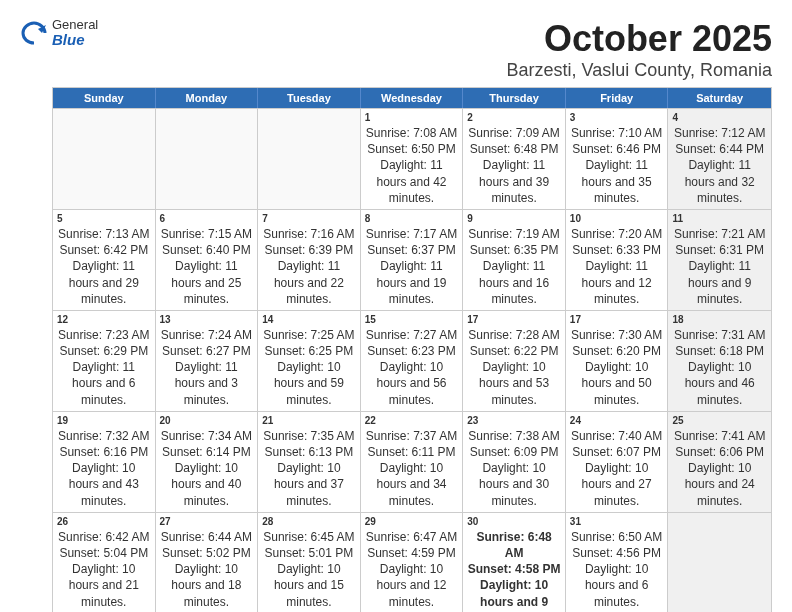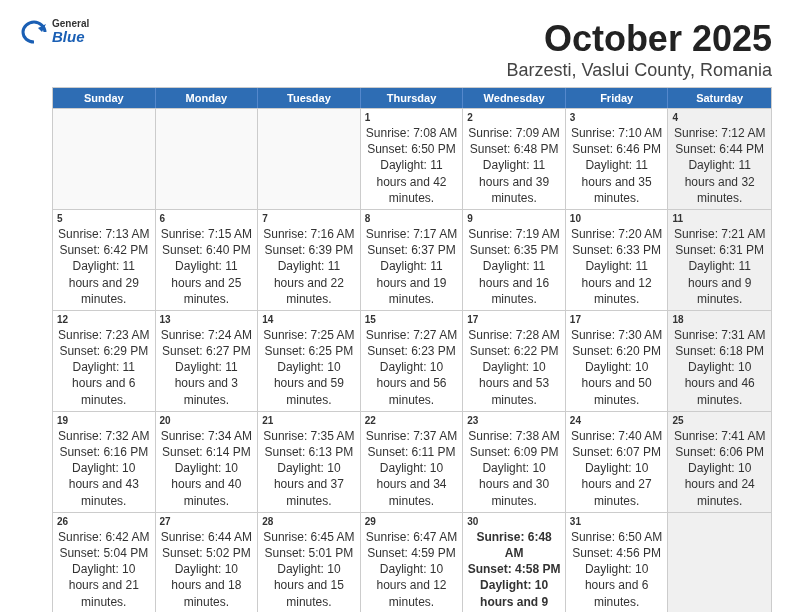--- a/index.html
+++ b/index.html
@@ -26,22 +26,22 @@
     .logo {
       display: flex;
       align-items: center;
     }
     .logo-text {
       display: flex;
       flex-direction: column;
       line-height: 1.1;
     }
     .logo-general {
-      font-size: 10px;
-      font-weight: bold;
+      font-size: 13px;
+      font-weight: normal;
       color: #333;
     }
     .logo-blue {
       font-size: 15px;
       font-weight: bold;
       color: #1a5fb4;
       font-style: italic;
     }
     .logo-icon {
       width: 28px;
@@ -136,22 +136,22 @@
       <div class="month-title">October 2025</div>
       <div class="subtitle">Barzesti, Vaslui County, Romania</div>
     </div>
   </div>
 
   <div class="calendar">
     <div class="cal-header">
     <div class="cal-header-cell">Sunday</div>
         <div class="cal-header-cell">Monday</div>
         <div class="cal-header-cell">Tuesday</div>
+        <div class="cal-header-cell">Wednesday</div>
         <div class="cal-header-cell">Thursday</div>
-        <div class="cal-header-cell">Wednesday</div>
         <div class="cal-header-cell">Friday</div>
         <div class="cal-header-cell">Saturday</div>
       </div>
     <div class="cal-body">
     <div class="cal-row">
           <div class="cal-cell empty"></div>
           <div class="cal-cell empty"></div>
           <div class="cal-cell empty"></div>
           <div class="cal-cell">
             <div class="day-num">1</div>

